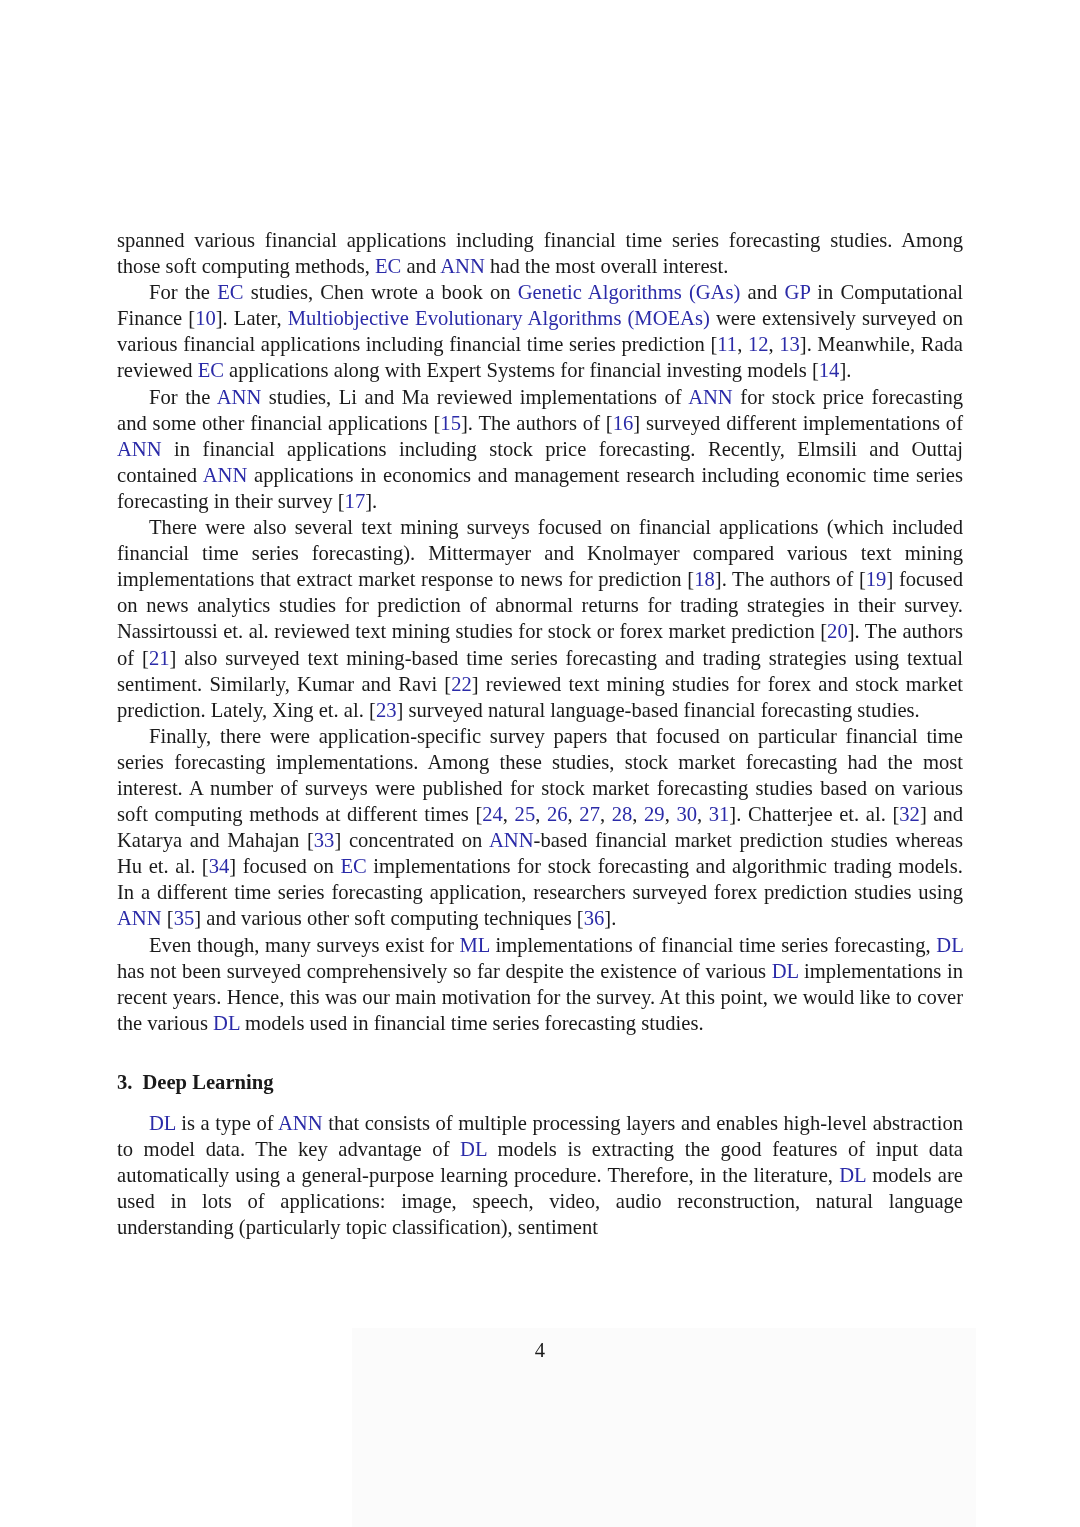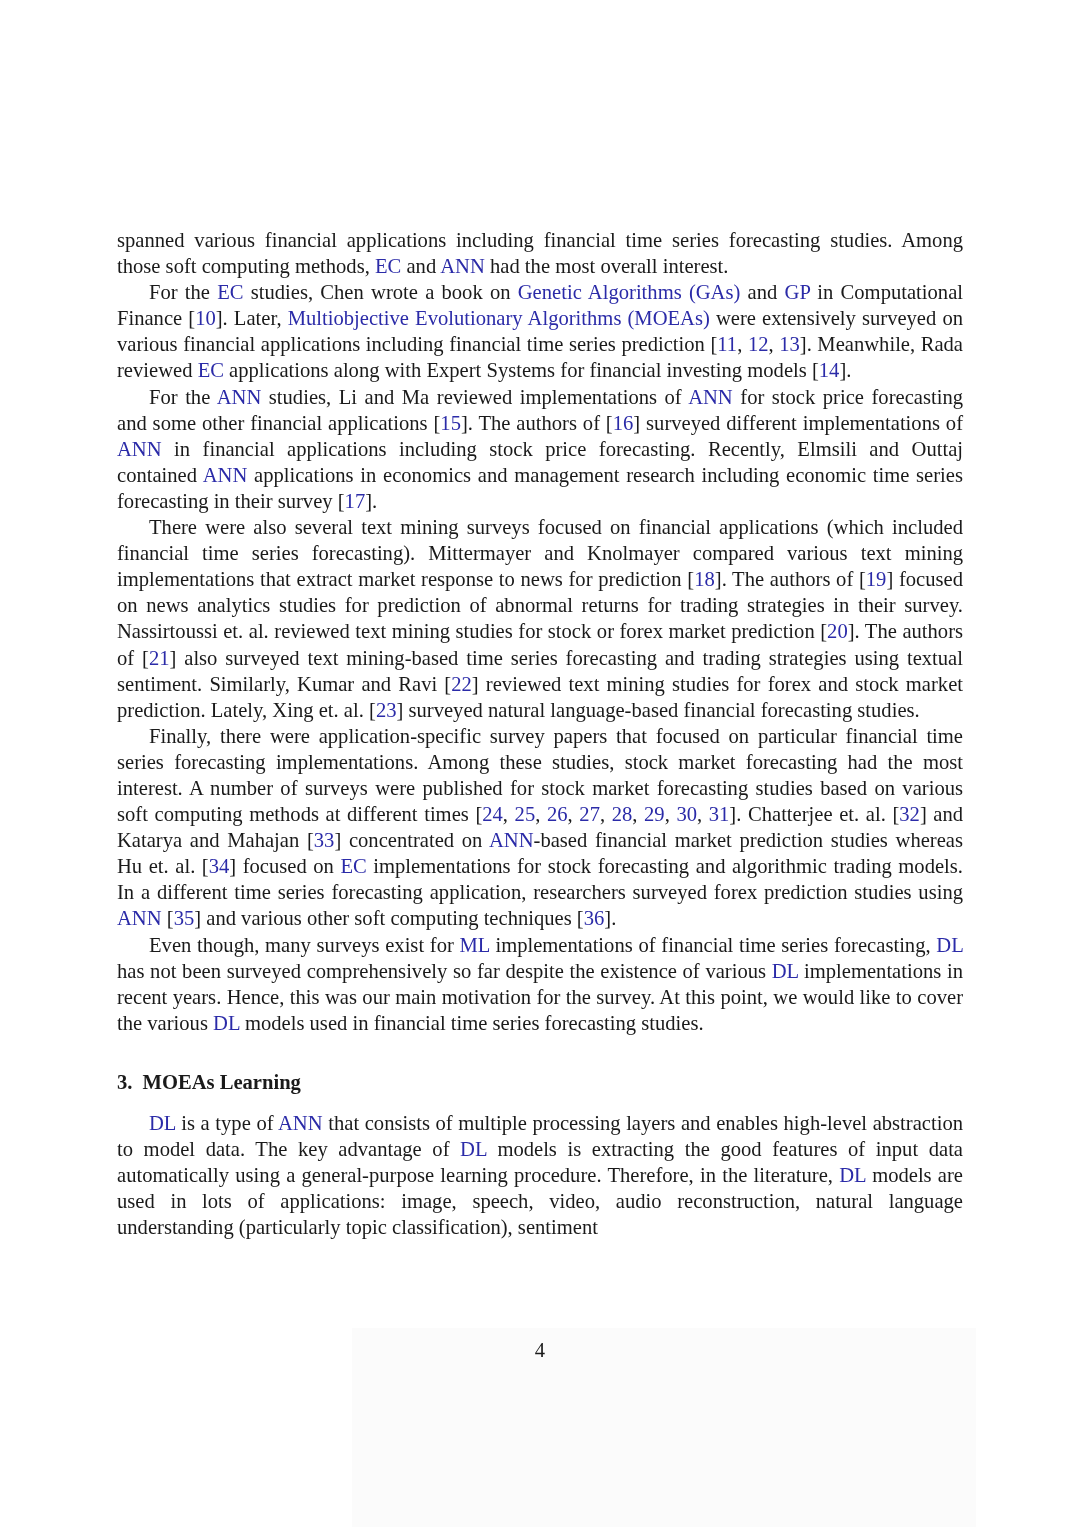--- a/index.html
+++ b/index.html
@@ -34,20 +34,20 @@
 <div class="page">
   <div id="paras-before">
       <p class="para noindent">spanned various financial applications including financial time series forecasting studies. Among those soft computing methods, <span class="lnk">EC</span> and <span class="lnk">ANN</span> had the most overall interest.</p>
       <p class="para">For the <span class="lnk">EC</span> studies, Chen wrote a book on <span class="lnk">Genetic Algorithms (GAs)</span> and <span class="lnk">GP</span> in Com­putational Finance [<span class="lnk">10</span>].  Later, <span class="lnk">Multiobjective Evolutionary Algorithms (MOEAs)</span> were extensively surveyed on various financial applications including financial time series predic­tion [<span class="lnk">11</span>, <span class="lnk">12</span>, <span class="lnk">13</span>]. Meanwhile, Rada reviewed <span class="lnk">EC</span> applications along with Expert Systems for financial investing models [<span class="lnk">14</span>].</p>
       <p class="para">For the <span class="lnk">ANN</span> studies, Li and Ma reviewed implementations of <span class="lnk">ANN</span> for stock price forecasting and some other financial applications [<span class="lnk">15</span>]. The authors of [<span class="lnk">16</span>] surveyed different implementations of <span class="lnk">ANN</span> in financial applications including stock price forecasting. Recently, Elmsili and Outtaj contained <span class="lnk">ANN</span> applications in economics and management research including economic time series forecasting in their survey [<span class="lnk">17</span>].</p>
       <p class="para">There were also several text mining surveys focused on financial applications (which included financial time series forecasting). Mittermayer and Knolmayer compared various text mining implementations that extract market response to news for prediction [<span class="lnk">18</span>]. The authors of [<span class="lnk">19</span>] focused on news analytics studies for prediction of abnormal returns for trading strategies in their survey. Nassirtoussi et. al. reviewed text mining studies for stock or forex market prediction [<span class="lnk">20</span>]. The authors of [<span class="lnk">21</span>] also surveyed text mining-based time series forecasting and trading strategies using textual sentiment. Similarly, Kumar and Ravi [<span class="lnk">22</span>] reviewed text mining studies for forex and stock market prediction. Lately, Xing et. al. [<span class="lnk">23</span>] surveyed natural language-based financial forecasting studies.</p>
       <p class="para">Finally, there were application-specific survey papers that focused on particular financial time series forecasting implementations. Among these studies, stock market forecasting had the most interest. A number of surveys were published for stock market forecasting studies based on various soft computing methods at different times [<span class="lnk">24</span>, <span class="lnk">25</span>, <span class="lnk">26</span>, <span class="lnk">27</span>, <span class="lnk">28</span>, <span class="lnk">29</span>, <span class="lnk">30</span>, <span class="lnk">31</span>]. Chatterjee et. al. [<span class="lnk">32</span>] and Katarya and Mahajan [<span class="lnk">33</span>] concentrated on <span class="lnk">ANN</span>-based financial market prediction studies whereas Hu et.  al.  [<span class="lnk">34</span>] focused on <span class="lnk">EC</span> implementations for stock forecasting and algorithmic trading models.  In a different time series forecasting application, researchers surveyed forex prediction studies using <span class="lnk">ANN</span> [<span class="lnk">35</span>] and various other soft computing techniques [<span class="lnk">36</span>].</p>
       <p class="para">Even though, many surveys exist for <span class="lnk">ML</span> implementations of financial time series fore­casting, <span class="lnk">DL</span> has not been surveyed comprehensively so far despite the existence of various <span class="lnk">DL</span> implementations in recent years. Hence, this was our main motivation for the survey. At this point, we would like to cover the various <span class="lnk">DL</span> models used in financial time series forecasting studies.</p>
     </div>
   <div class="section-heading">
-    <span class="num">3.</span><span>MOEAs Learning</span>
+    <span class="num">3.</span><span>Deep Learning</span>
   </div>
   <div id="paras-after">
       <p class="para"><span class="lnk">DL</span> is a type of <span class="lnk">ANN</span> that consists of multiple processing layers and enables high-level abstraction to model data.  The key advantage of <span class="lnk">DL</span> models is extracting the good fea­tures of input data automatically using a general-purpose learning procedure.  Therefore, in the literature, <span class="lnk">DL</span> models are used in lots of applications:  image, speech, video, audio reconstruction, natural language understanding (particularly topic classification), sentiment</p>
     </div>
 </div>
 
 <div class="page-number">4</div>
 
 </body></html>

